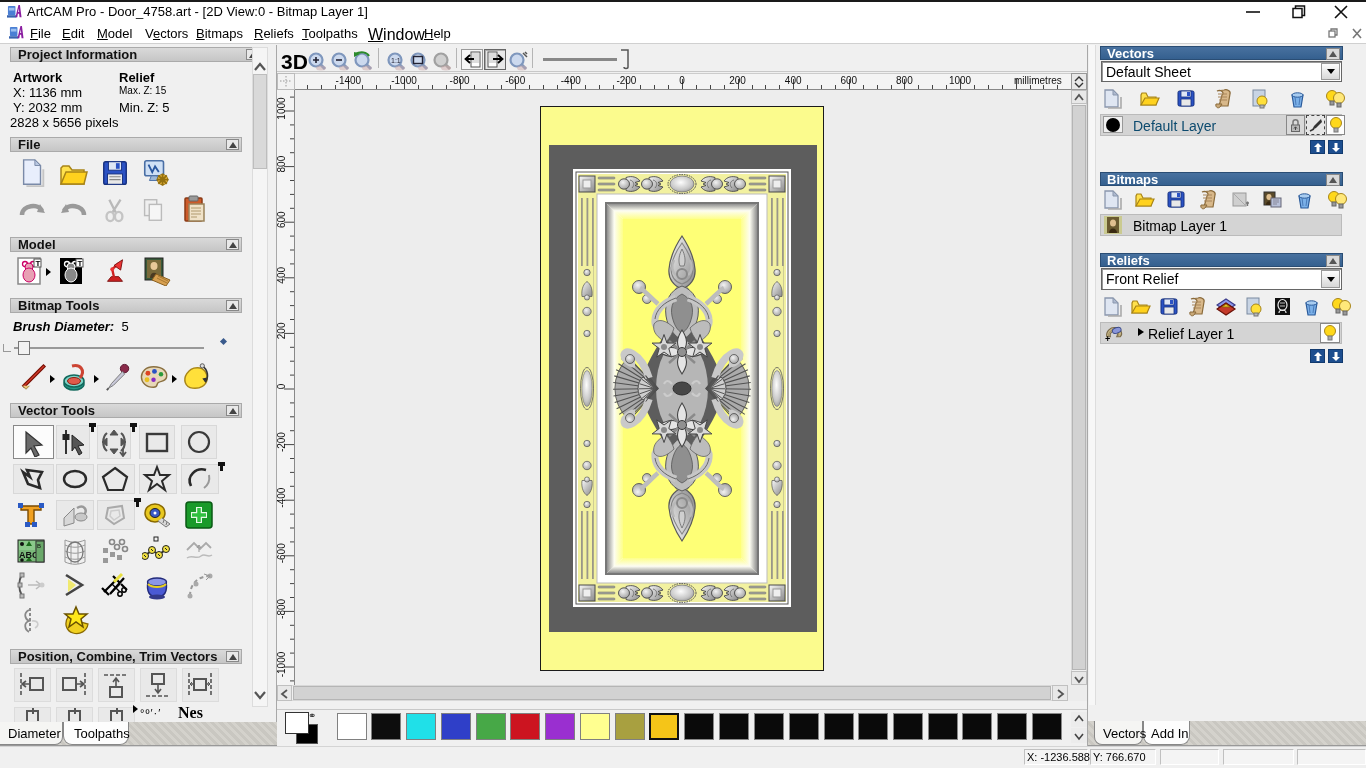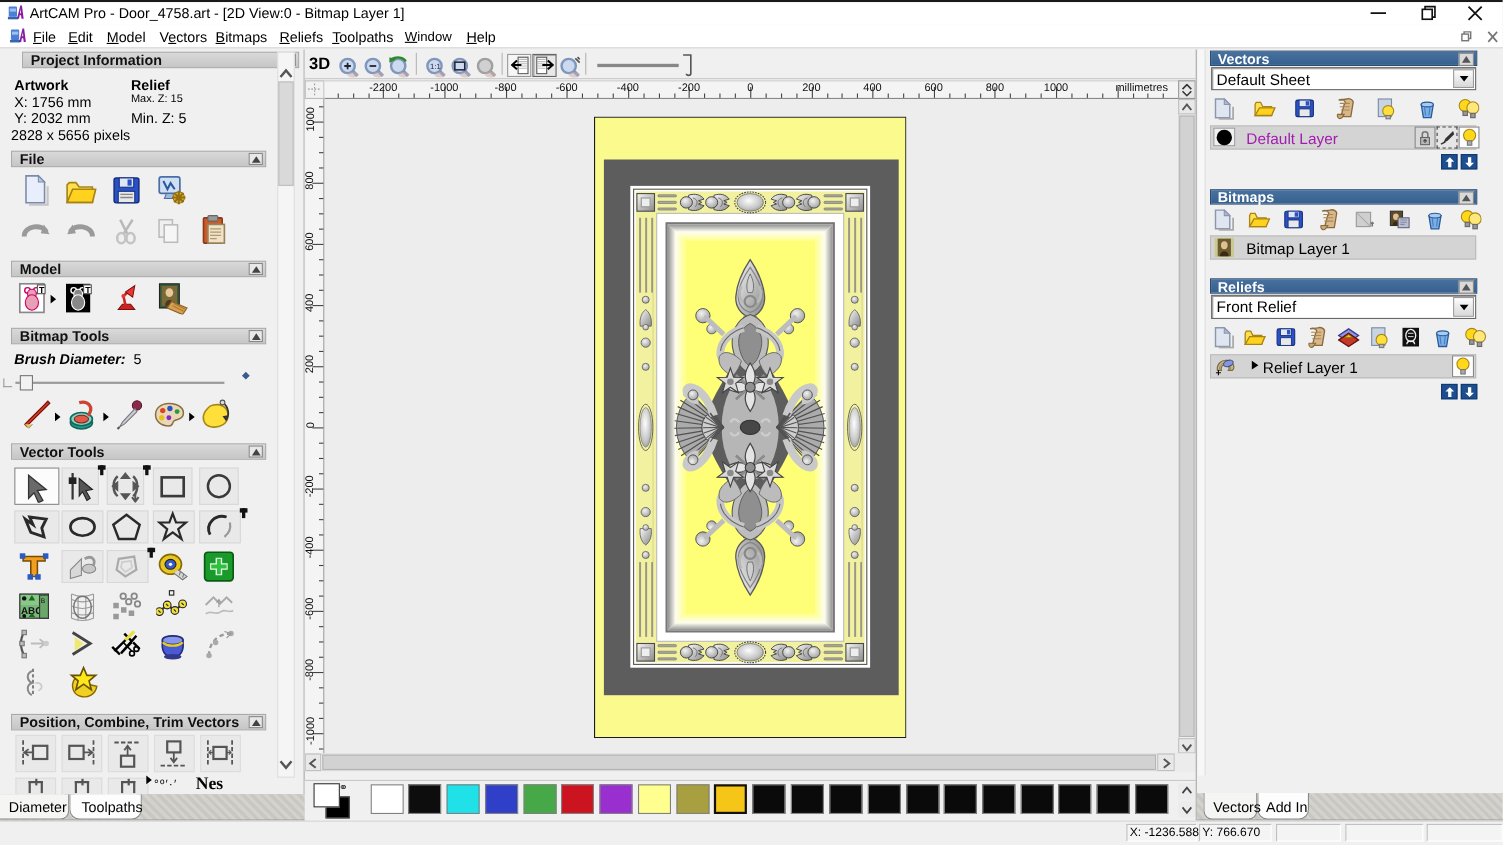--- a/index.html
+++ b/index.html
@@ -51,32 +51,32 @@
     <path d="M9 14 L12.2 1 L13.8 1 L15.5 14 L13.4 14 L12.9 10.5 L11.6 10.5 L11 14 Z" fill="#8a1ea0"></path>
     <path d="M11.9 8.5 L12.5 4.5 L13 8.5 Z" fill="#fff"></path>
   </svg>
 <div class="abs menu" style="left:30px;top:26px;font-size:13px;color:#000"><u>F</u>ile</div>
 <div class="abs menu" style="left:62px;top:26px;font-size:13px;color:#000"><u>E</u>dit</div>
 <div class="abs menu" style="left:97px;top:26px;font-size:13px;color:#000"><u>M</u>odel</div>
 <div class="abs menu" style="left:145px;top:26px;font-size:13px;color:#000">V<u>e</u>ctors</div>
 <div class="abs menu" style="left:196px;top:26px;font-size:13px;color:#000"><u>B</u>itmaps</div>
 <div class="abs menu" style="left:254px;top:26px;font-size:13px;color:#000"><u>R</u>eliefs</div>
 <div class="abs menu" style="left:302px;top:26px;font-size:13px;color:#000"><u>T</u>oolpaths</div>
-<div class="abs menu" style="left:368px;top:26px;font-size:12px;color:#000"><u>W</u>indow</div>
+<div class="abs menu" style="left:368px;top:26px;font-size:16px;color:#000"><u>W</u>indow</div>
 <div class="abs menu" style="left:424px;top:26px;font-size:13px;color:#000"><u>H</u>elp</div>
 <svg class="abs" style="left:1326px;top:26px" width="40" height="16" viewBox="0 0 40 16">
 <rect x="3" y="5" width="6" height="6" fill="none" stroke="#777" stroke-width="1.3"></rect>
 <path d="M5 5 V 3 H 11 V 9 H 9" fill="none" stroke="#777" stroke-width="1.3"></path>
 <path d="M27 3 L 35 12 M35 3 L 27 12" stroke="#777" stroke-width="1.6"></path>
   </svg>
 <div class="abs" style="left:0;top:45px;width:277px;height:701px;background:#f0f0f0;border-right:1px solid #a8a8a8"></div>
-<div class="hdr" style="left:20px;top:47px;width:252px;height:15px">Project Information<span class="upbtn" style="top:1px"></span></div>
+<div class="hdr" style="left:10px;top:47px;width:252px;height:15px">Project Information<span class="upbtn" style="top:1px"></span></div>
 <div class="abs" style="left:13px;top:70px;font-size:13px;font-weight:bold;color:#000">Artwork</div>
 <div class="abs" style="left:119px;top:70px;font-size:13px;font-weight:bold;color:#000">Relief</div>
-<div class="abs" style="left:13px;top:85px;font-size:13px;color:#000">X: 1756 mm</div>
+<div class="abs" style="left:13px;top:85px;font-size:13px;color:#000">X: 1136 mm</div>
 <div class="abs" style="left:119px;top:85px;font-size:10px;color:#000">Max. Z: 15</div>
 <div class="abs" style="left:13px;top:100px;font-size:13px;color:#000">Y: 2032 mm</div>
 <div class="abs" style="left:119px;top:100px;font-size:13px;color:#000">Min. Z: 5</div>
 <div class="abs" style="left:10px;top:115px;font-size:13px;color:#000">2828 x 5656 pixels</div>
 <div class="abs" style="left:252px;top:47px;width:16px;height:660px;background:#f5f5f5;border:1px solid #dcdcdc"></div>
 <div class="abs" style="left:253px;top:74px;width:14px;height:95px;background:#d9d9d9;border:1px solid #bdbdbd"></div>
 <svg class="abs" style="left:252px;top:60px" width="16" height="14">
     <path d="M3 10 L8 4 L13 10" fill="none" stroke="#555" stroke-width="2.2"></path>
   </svg>
 <svg class="abs" style="left:252px;top:688px" width="16" height="14">
@@ -449,21 +449,21 @@
 <div class="abs" style="left:178px;top:704px;font-size:16px;font-weight:bold;color:#000;font-family:'Liberation Serif',serif">Nes</div>
 <div class="abs" style="left:133px;top:705px;width:0;height:0;border-top:4px solid transparent;border-bottom:4px solid transparent;border-left:5px solid #000"></div>
 <div class="abs" style="left:0;top:722px;width:277px;height:24px;background:#cfcdc7"></div>
 <div class="abs" style="left:0;top:722px;width:277px;height:24px;background:repeating-linear-gradient(45deg,#d4d2cc 0 3px,#c9c7c1 3px 6px)"></div>
 <div class="abs" style="left:0;top:745px;width:277px;height:1px;background:#999"></div>
 <div class="abs" style="left:63px;top:722px;width:66px;height:23px;background:#fdfdfd;border:1px solid #888;border-radius:0 0 9px 9px;border-top:none"></div>
 <div class="abs" style="left:74px;top:726px;font-size:13px;color:#000">Toolpaths</div>
 <div class="abs" style="left:0;top:722px;width:63px;height:23px;background:#f5f5f3;border-right:1px solid #888;border-bottom:1px solid #888;border-radius:0 0 8px 0"></div>
 <div class="abs" style="left:8px;top:726px;font-size:13px;color:#000">Diameter</div>
 <div class="abs" style="left:277px;top:45px;width:810px;height:27px;background:#f0f0f0;border-bottom:1px solid #c8c8c8"></div>
-<div class="abs" style="left:281px;top:50px;font-size:15px;font-weight:bold;color:#000">3D</div>
+<div class="abs" style="left:281px;top:50px;font-size:21px;font-weight:bold;color:#000">3D</div>
 <svg class="abs" style="left:307px;top:51px" width="20" height="20" viewBox="0 0 20 20">
     <circle cx="9" cy="9" r="6.5" fill="#ccd9ee" stroke="#7f97bd" stroke-width="2.2"></circle>
     <path d="M13.5 13.5 L18 18" stroke="#7f97bd" stroke-width="3"></path>
     <path d="M9 6 V12 M6 9 H12" stroke="#223" stroke-width="1.6"></path>
     <ellipse cx="14" cy="17" rx="5" ry="2.5" fill="#caa" opacity="0.5"></ellipse>
   </svg>
 <svg class="abs" style="left:330px;top:51px" width="20" height="20" viewBox="0 0 20 20">
     <circle cx="9" cy="9" r="6.5" fill="#ccd9ee" stroke="#7f97bd" stroke-width="2.2"></circle>
     <path d="M13.5 13.5 L18 18" stroke="#7f97bd" stroke-width="3"></path>
     <path d="M6 9 H12" stroke="#223" stroke-width="1.6"></path>
@@ -524,21 +524,21 @@
       <path d="M1 6 H13 M7 1 V12" stroke-dasharray="1.5 1.5"></path>
     </g>
   </svg>
 <div class="abs" style="left:295px;top:73px;width:792px;height:17px;background:#f4f4f4;border-bottom:1px solid #888;border-top:1px solid #ccc"></div>
 <div class="abs" style="left:277px;top:90px;width:18px;height:595px;background:#f4f4f4;border-right:1px solid #888"></div>
 <div class="abs" style="left:295px;top:90px;width:776px;height:595px;background:#ededed"></div>
 <div class="tick" style="left:306.7px;top:85px;width:1px;height:4px"></div>
 <div class="tick" style="left:320.6px;top:85px;width:1px;height:4px"></div>
 <div class="tick" style="left:334.5px;top:85px;width:1px;height:4px"></div>
 <div class="tick" style="left:348.4px;top:79px;width:1px;height:10px"></div>
-<div class="rlab" style="left:348.4px;top:75px;transform:translateX(-50%)">-2200</div>
+<div class="rlab" style="left:348.4px;top:75px;transform:translateX(-50%)">-1400</div>
 <div class="tick" style="left:362.3px;top:85px;width:1px;height:4px"></div>
 <div class="tick" style="left:376.2px;top:85px;width:1px;height:4px"></div>
 <div class="tick" style="left:390.1px;top:85px;width:1px;height:4px"></div>
 <div class="tick" style="left:404.0px;top:79px;width:1px;height:10px"></div>
 <div class="rlab" style="left:404.0px;top:75px;transform:translateX(-50%)">-1000</div>
 <div class="tick" style="left:417.9px;top:85px;width:1px;height:4px"></div>
 <div class="tick" style="left:431.8px;top:85px;width:1px;height:4px"></div>
 <div class="tick" style="left:445.7px;top:85px;width:1px;height:4px"></div>
 <div class="tick" style="left:459.6px;top:79px;width:1px;height:10px"></div>
 <div class="rlab" style="left:459.6px;top:75px;transform:translateX(-50%)">-800</div>
@@ -978,21 +978,21 @@
   </svg>
 <svg class="abs" style="left:1324px;top:88px" width="21" height="21" viewBox="0 0 21 21">
     <circle cx="8" cy="8" r="5.5" fill="#ffd81a" stroke="#a8861a"></circle>
     <circle cx="15" cy="10" r="5.5" fill="#ffe87a" stroke="#a8861a"></circle>
     <rect x="6" y="13" width="4" height="4" fill="#999" stroke="#666"></rect>
     <rect x="13" y="15" width="4" height="4" fill="#999" stroke="#666"></rect>
   </svg>
 <div class="lrow" style="left:1100px;top:114px;width:242px;height:22px"></div>
 <div class="abs" style="left:1103px;top:116px;width:20px;height:17px;background:#f0f0f0;border:1px solid #999"></div>
 <div class="abs" style="left:1106px;top:118px;width:14px;height:14px;background:#000;border-radius:50%"></div>
-<div class="abs" style="left:1133px;top:118px;font-size:14px;color:#a21caf">Default Layer</div>
+<div class="abs" style="left:1133px;top:118px;font-size:14px;color:#0c4a6e">Default Layer</div>
 <div class="abs" style="left:1286px;top:115px;width:19px;height:20px;background:#d9d9d9;border:1px solid #888"></div>
 <svg class="abs" style="left:1289px;top:117px" width="14" height="16" viewBox="0 0 14 16">
     <path d="M4 8 V5 C4 2 9 2 9 5 V8" fill="none" stroke="#777" stroke-width="1.5"></path>
     <rect x="2.5" y="8" width="8" height="6.5" fill="#b8b8b8" stroke="#666"></rect>
     <path d="M6.5 10 V13 M5 11.5 L6.5 9.8 L8 11.5" stroke="#444" fill="none"></path>
   </svg>
 <div class="abs" style="left:1306px;top:115px;width:19px;height:20px;background:#e6e6e6;border:1px dashed #444"></div>
 <svg class="abs" style="left:1308px;top:117px" width="15" height="16" viewBox="0 0 15 16">
     <path d="M13 2 L6 9 L4 13 L8 11 L14 5 Z" fill="#333"></path>
     <path d="M2 14 L6 12" stroke="#333" stroke-width="1.4"></path>

